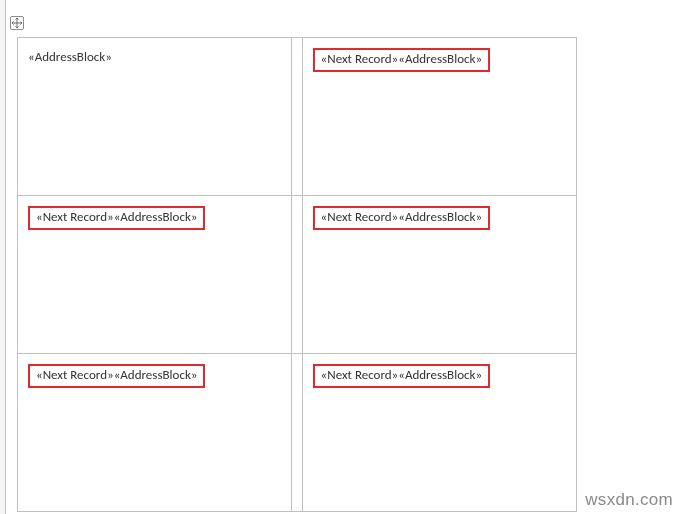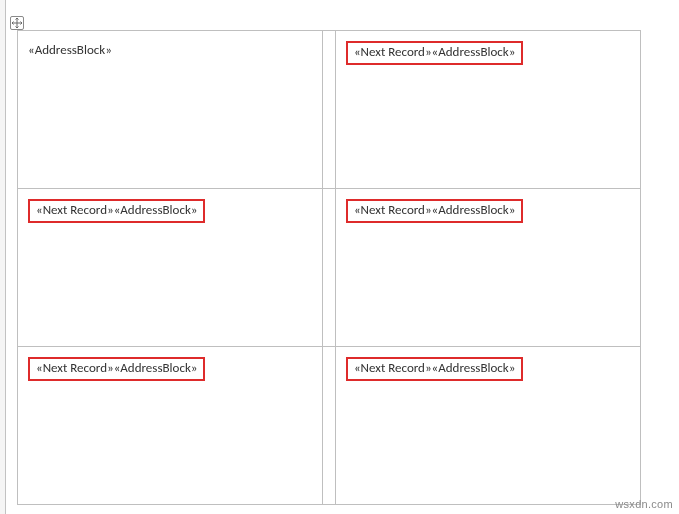--- a/index.html
+++ b/index.html
@@ -35,23 +35,23 @@
     border-radius: 2px;
     display: flex;
     align-items: center;
     justify-content: center;
     z-index: 5;
   }
   .move-handle svg { display: block; }
   .label-table {
     position: absolute;
     left: 17px;
-    top: 30px;
+    top: 37px;
     border-collapse: collapse;
-    width: 624px;
+    width: 560px;
   }
   .label-table td {
     border: 1px solid #bfbfbf;
     vertical-align: top;
     padding: 10px 10px 0 10px;
     height: 158px;
   }
   .label-table td.gutter {
     width: 14px;
     padding: 0;
@@ -64,21 +64,21 @@
     display: inline-block;
     border: 2px solid #de2b2b;
     border-radius: 0;
     padding: 1px 6px 2px 6px;
     line-height: 1.3;
   }
   .watermark {
     position: absolute;
     right: 6px;
     bottom: 4px;
-    font-size: 11px;
+    font-size: 17px;
     color: #8a8a8a;
     letter-spacing: 0.3px;
     font-family: Arial, sans-serif;
   }
 </style>
 </head>
 <body>
 
 <div class="page-edge-left"></div>
 

